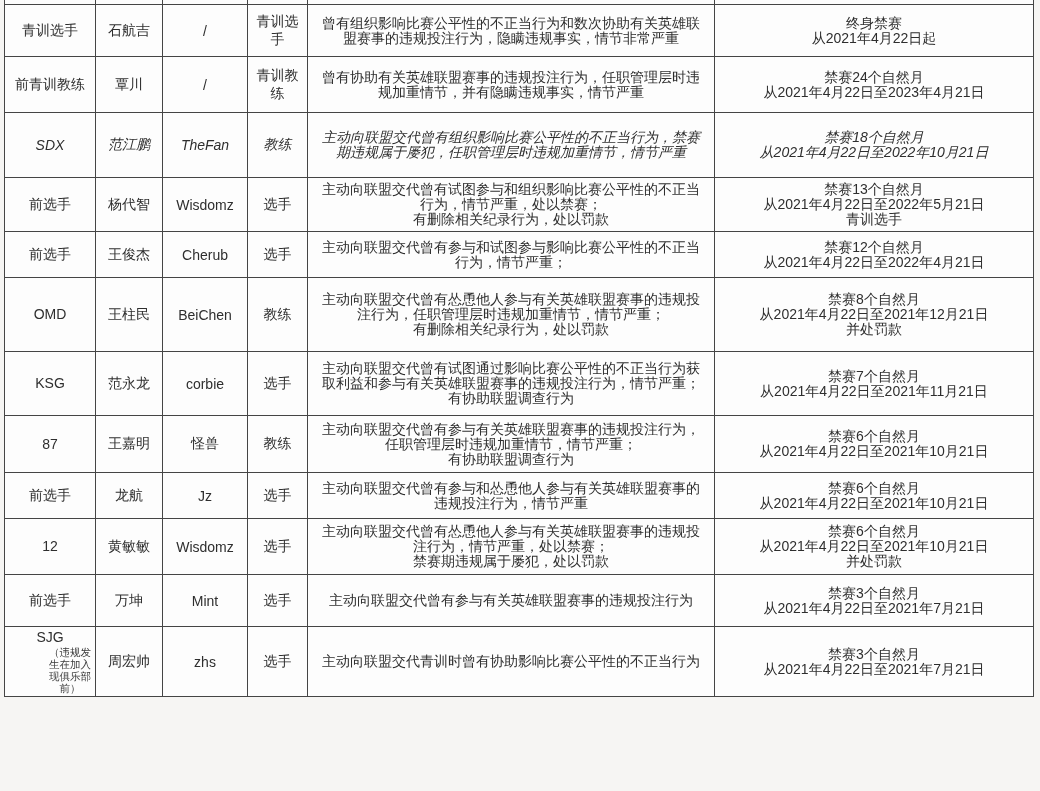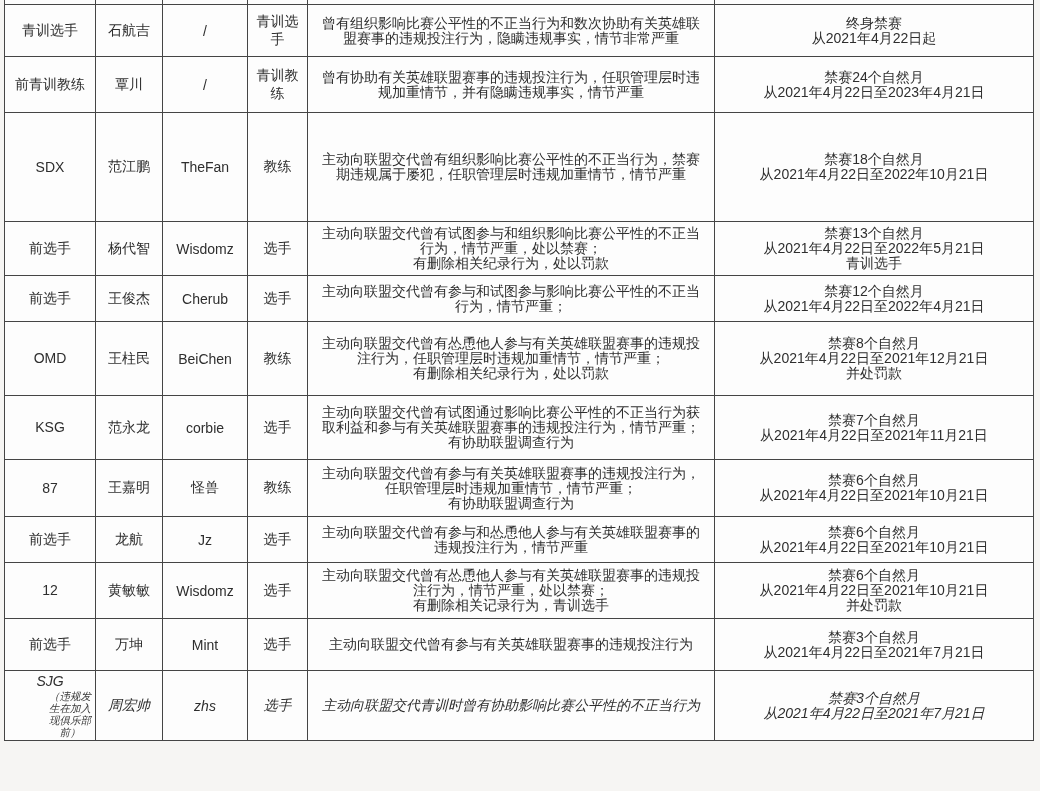--- a/index.html
+++ b/index.html
@@ -36,31 +36,31 @@
     line-height: 15px;
     padding: 2px 8px;
   }
   .team-name { font-size: 14px; line-height: 17px; }
   .team-note { font-size: 10.5px; line-height: 12px; color: #3a3a3a; margin-left: 40px; }
   .filler-row td { border-top: 1px solid #454545; }
   
   .row-top-filler { height: 10px; }
   .row-1  { height: 52px; }
   .row-2  { height: 56px; margin-top: 43px; }
-  .row-3  { height: 109px; }
+  .row-3  { height: 65px; font-style: italic; }
   .row-4  { height: 54px; }
   .row-5  { height: 46px; }
   .row-6  { height: 74px; }
   .row-7  { height: 64px; }
   .row-8  { height: 57px; }
   .row-9  { height: 46px; }
   .row-10 { height: 56px; }
   .row-11 { height: 52px; }
   .row-12 { height: 38px; }
-  .row-13 { height: 61px; font-style: italic; }
+  .row-13 { height: 61px; }
 </style>
 </head>
 <body>
 
 <div class="viewport">
   <table class="ban-table">
     <colgroup>
       <col style="width:91px">
       <col style="width:67px">
       <col style="width:85px">
@@ -185,21 +185,21 @@
 从2021年4月22日至2021年10月21日</td>
         </tr>
         <tr class="data-row row-10">
           <td class="col-team">
             <div class="team-name">12</div>
           </td>
           <td class="col-name">黄敏敏</td>
           <td class="col-id">Wisdomz</td>
           <td class="col-role">选手</td>
           <td class="col-violation">主动向联盟交代曾有怂恿他人参与有关英雄联盟赛事的违规投注行为，情节严重，处以禁赛；
-有删除相关记录行为，青训选手</td>
+禁赛期违规属于屡犯，处以罚款</td>
           <td class="col-penalty">禁赛6个自然月
 从2021年4月22日至2021年10月21日
 并处罚款</td>
         </tr>
         <tr class="data-row row-11">
           <td class="col-team">
             <div class="team-name">前选手</div>
           </td>
           <td class="col-name">万坤</td>
           <td class="col-id">Mint</td>

